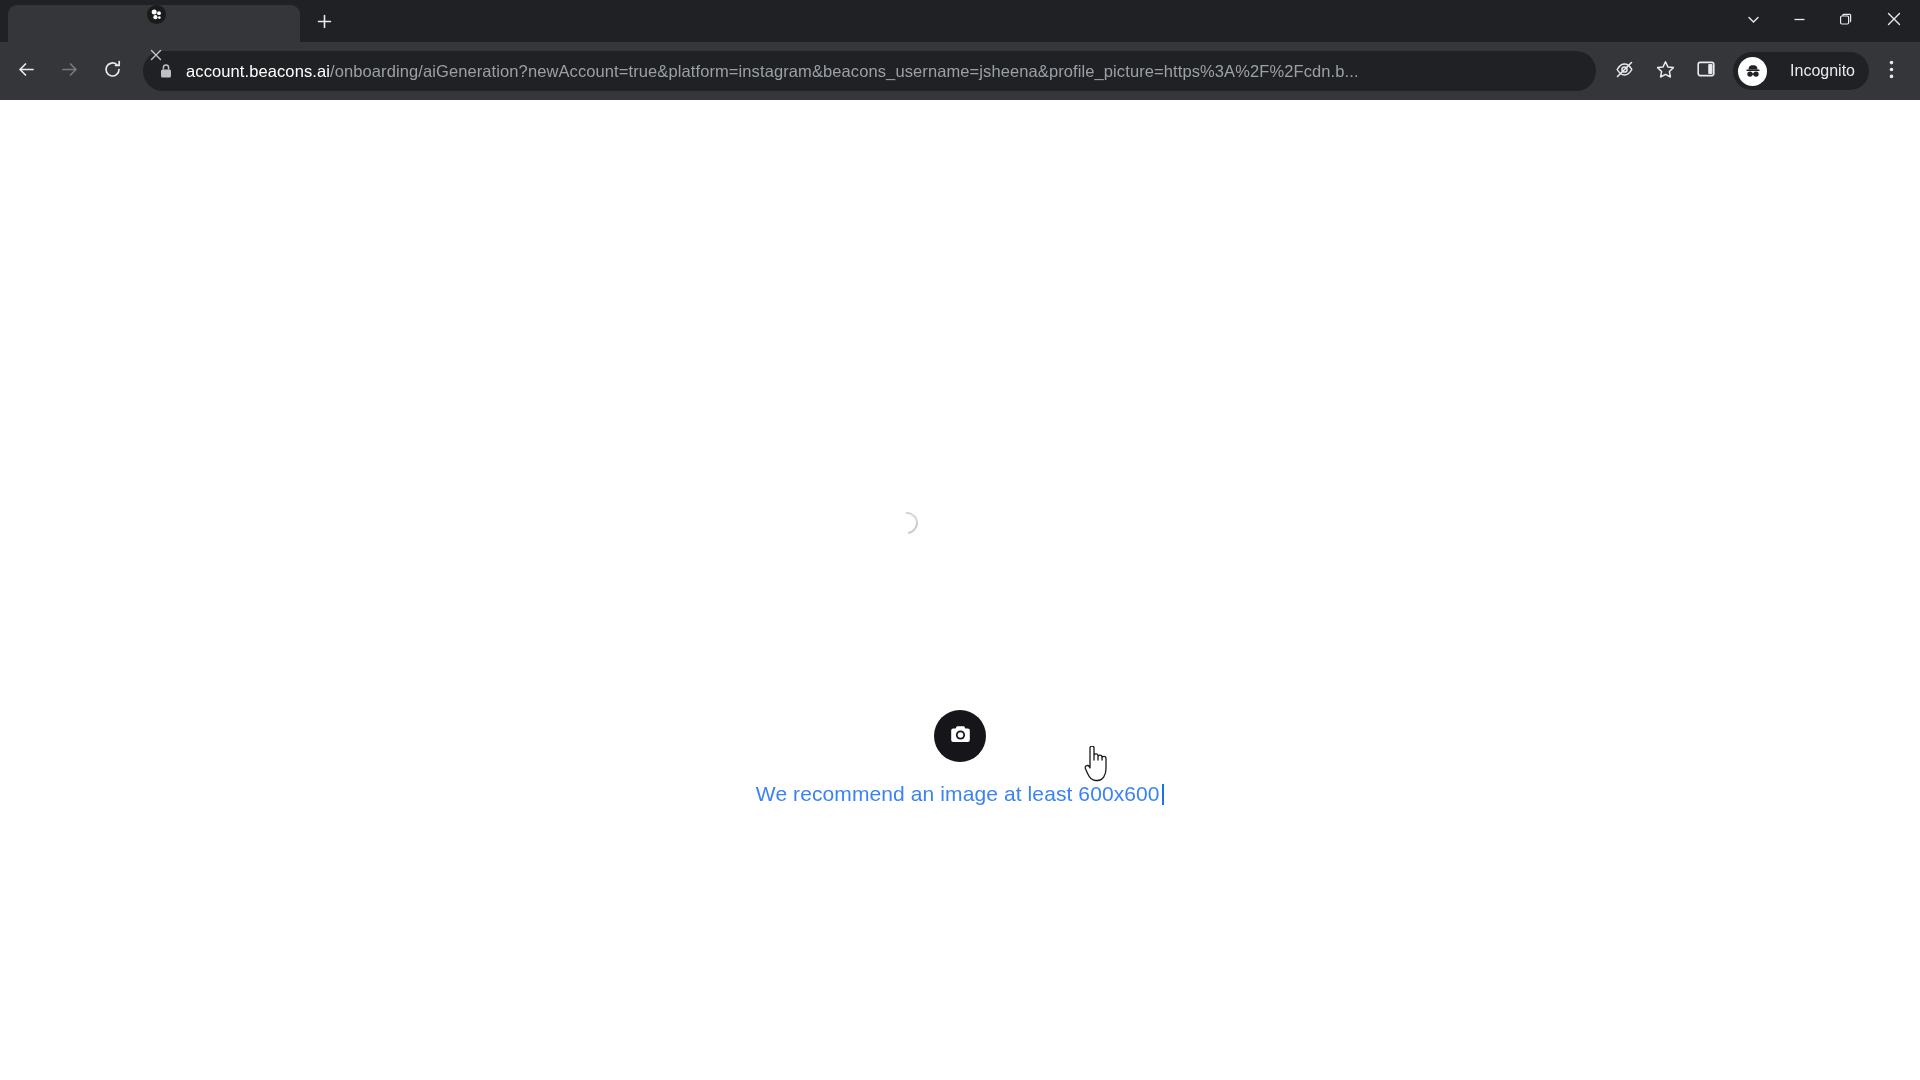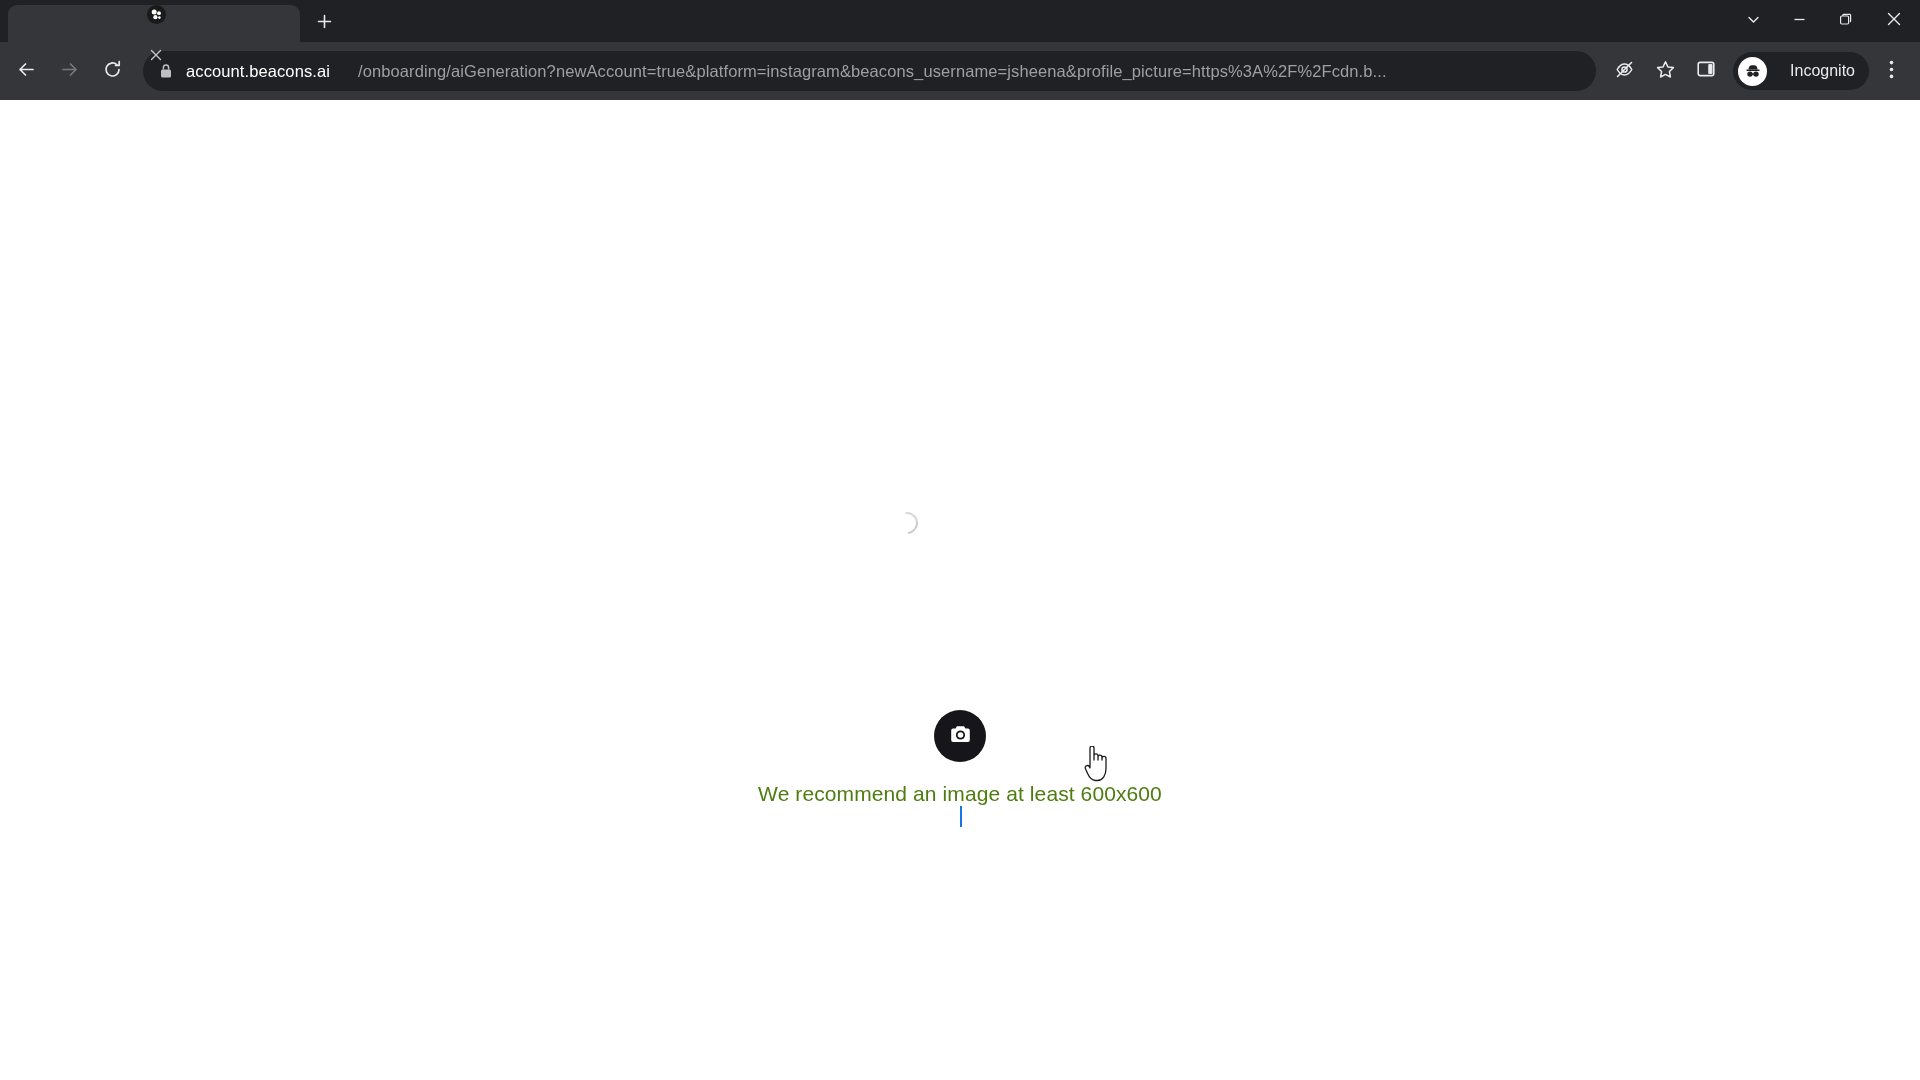--- a/index.html
+++ b/index.html
@@ -59,21 +59,21 @@
     flex:1; height:40px; background:#202124; border-radius:20px;
     display:flex; align-items:center; padding:0 12px 0 16px;
     margin:0 6px 0 8px; min-width:0; gap:11px;
   }
   .lock { flex:0 0 16px; display:flex; align-items:center; }
   .urltext {
     font-size:16.5px; white-space:nowrap; overflow:hidden;
     text-overflow:ellipsis; min-width:0; flex:1; letter-spacing:.1px;
   }
   .urltext .host { color:#ffffff; font-weight:normal; }
-  .urltext .path { color:#9aa0a6;padding-left:28px; }
+  .urltext .path { color:#9aa0a6; }
   .tbicon {
     width:38px; height:38px; border-radius:50%; display:flex;
     align-items:center; justify-content:center; flex:0 0 38px;
   }
   .incognito {
     height:38px; border-radius:19px; background:#202124; display:flex;
     align-items:center; gap:23px; padding:0 14px 0 5px; margin-left:5px; flex:0 0 auto;
   }
   .incognito-av {
     width:29px; height:29px; border-radius:50%; background:#ffffff;
@@ -100,22 +100,22 @@
   .photo-btn {
     width:52px; height:52px; border-radius:50%; background:#16161a;
     display:inline-flex; align-items:center; justify-content:center;
     position:relative;
   }
   .headline {
     margin-top:37px; font-size:34px; font-weight:bold; color:#16181d;
     letter-spacing:-.3px;
   }
   .subtext {
-    margin-top:20px; font-size:21px; color:#4d7c0f; letter-spacing:.1px;
-    display:flex; align-items:center; justify-content:center;flex-direction:column;
+    margin-top:20px; font-size:21px; color:#3b82f6; letter-spacing:.1px;
+    display:flex; align-items:center; justify-content:center;
   }
   .caret {
     display:inline-block; width:2.5px; height:21px; background:#1a73e8;
     margin-left:2px; vertical-align:-3px;
   }
 
   .cursor {
     position:absolute; left:1084px; top:646px; width:30px; height:38px;
     pointer-events:none;
   }

